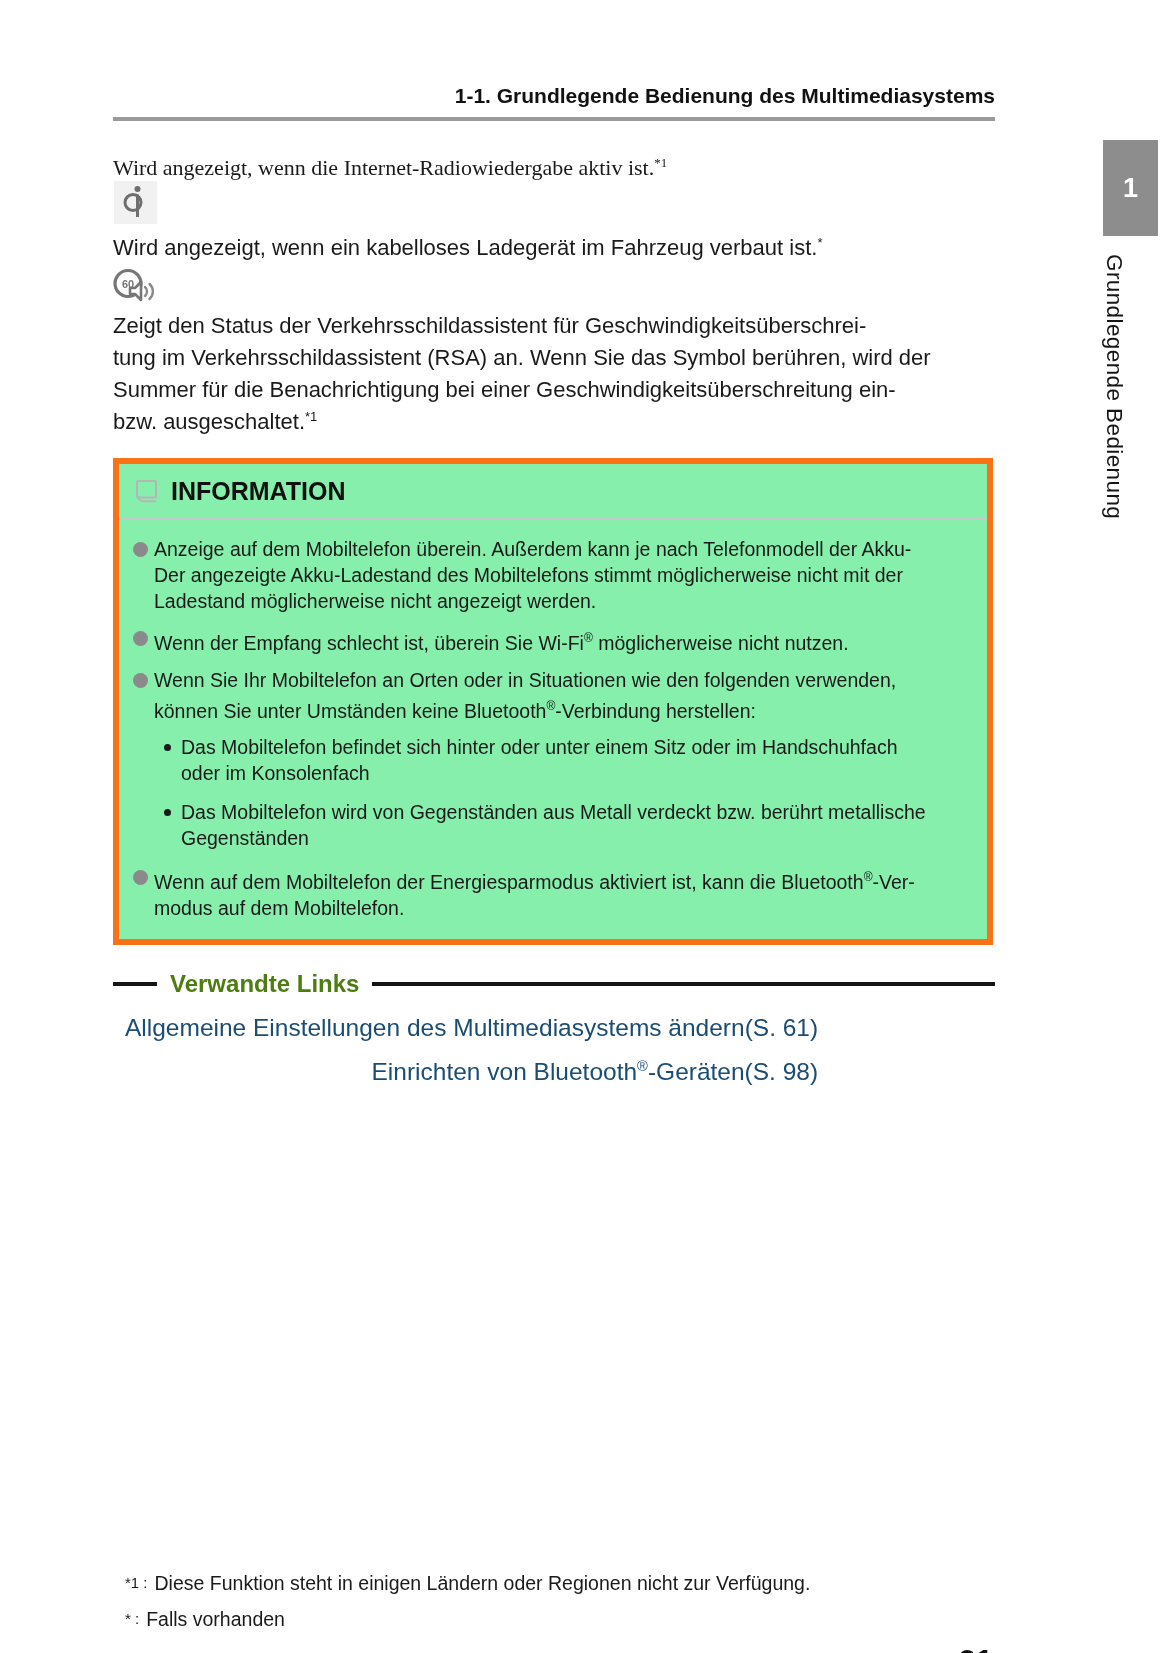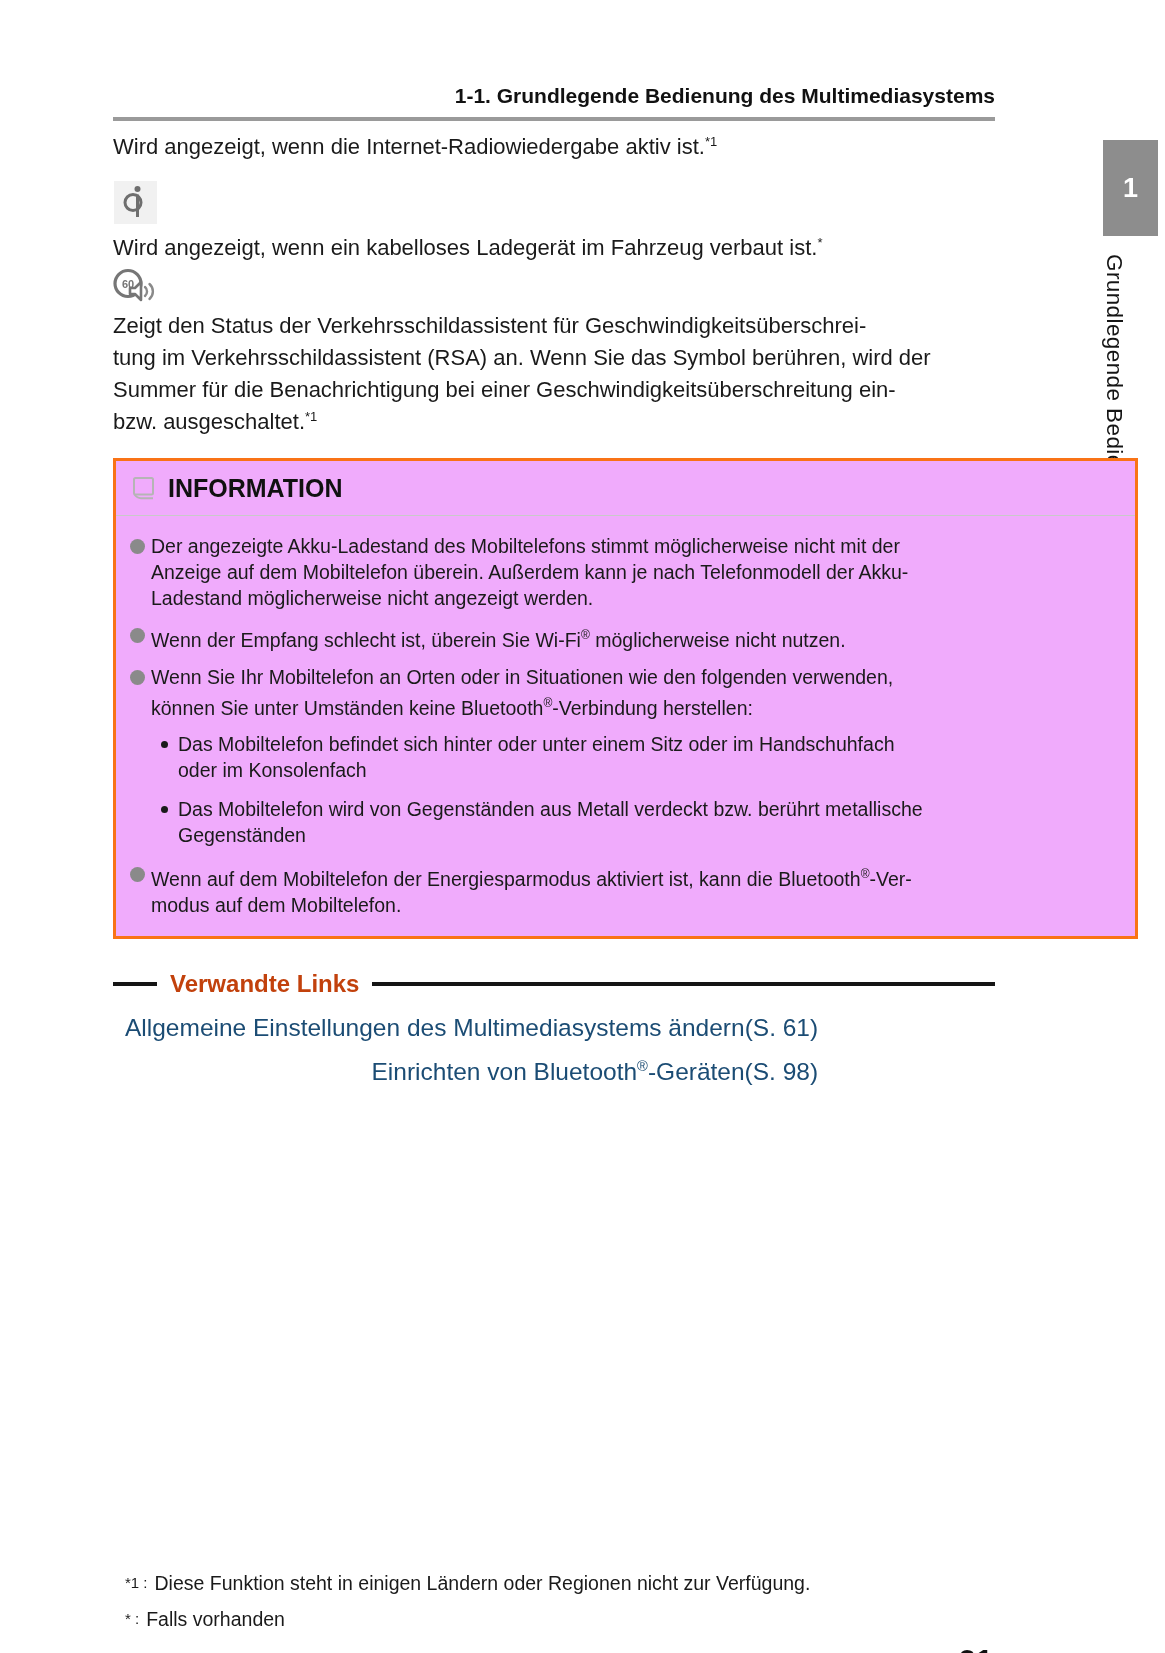--- a/index.html
+++ b/index.html
@@ -10,42 +10,42 @@
   .hdr-rule{position:absolute;left:113px;top:69px;width:882px;height:4px;background:#9a9a9a;}
   
   .tab{position:absolute;left:1103px;top:92px;width:55px;height:96px;background:#8d8d8d;color:#fff;
        display:flex;align-items:center;justify-content:center;font-size:27px;font-weight:bold;}
   .chapter-label{position:absolute;left:1101px;top:206px;writing-mode:vertical-rl;
        font-size:22.5px;color:#151515;letter-spacing:0.4px;}
   
   .col{position:absolute;left:113px;width:882px;}
   .body-text{font-size:22px;line-height:32px;}
   .line{white-space:nowrap;}
-  .p1{top:83px;}
+  .p1{top:104px;font-family:Liberation Serif, serif;}
   .p2{top:184px;}
   .p3{top:262px;}
   sup.fn{font-size:13px;line-height:0;}
   
   .qi-box{position:absolute;left:114px;top:133px;width:43px;height:43px;background:#f1f1f1;
        display:flex;align-items:center;justify-content:center;}
   .rsa-box{position:absolute;left:110px;top:218px;width:50px;height:44px;}
   
-  .ibox{position:absolute;left:113px;top:410px;width:1025px;border:3px solid #f97316;box-sizing:border-box;background:#f0abfc;}
+  .ibox{position:absolute;left:113px;top:410px;width:880px;border:6px solid #f97316;box-sizing:border-box;background:#86efac;}
   .ibox-h{display:flex;align-items:center;gap:12px;height:54px;padding-left:15px;border-bottom:1px solid #c9c9c9;}
   .ibox-title{font-size:25px;font-weight:bold;color:#111;}
   .ibox-b{padding:17px 10px 7px 14px;font-size:19.5px;line-height:26px;}
   .info-item{position:relative;padding-left:21px;margin-bottom:11px;}
   .info-item .marker{position:absolute;left:0;top:6px;width:15px;height:15px;border-radius:50%;background:#8a8a8a;}
   .info-item.lvl2{margin-left:21px;padding-left:27px;margin-bottom:13px;}
   .info-item.lvl2 .marker{left:10px;top:10px;width:7px;height:7px;background:#1a1a1a;}
   .info-item sup{font-size:62%;}
   
   .rl-head{position:absolute;left:113px;top:922px;width:882px;display:flex;align-items:center;}
   .rl-line-s{width:44px;height:4px;background:#151515;margin-right:13px;}
-  .rl-title{font-size:24px;font-weight:bold;white-space:nowrap;color:#c2410c;}
+  .rl-title{font-size:24px;font-weight:bold;white-space:nowrap;color:#4d7c0f;}
   .rl-line-l{flex:1;height:4px;background:#151515;margin-left:13px;}
   .rlinks{position:absolute;left:125px;top:966px;display:flex;flex-direction:column;gap:16px;text-align:right;}
   .rel-link{color:#1b4c74;font-size:24.5px;text-decoration:none;white-space:nowrap;}
   .rel-link sup{font-size:60%;}
   
   .fns{position:absolute;left:125px;top:1522px;font-size:19.5px;line-height:26px;color:#1a1a1a;}
   .fn-row{margin-bottom:8px;}
   .fn-marker{font-size:15px;position:relative;top:-2px;margin-right:7px;}
   
   .pnum{position:absolute;right:172px;top:1596px;font-size:31px;font-weight:bold;color:#111;}
@@ -103,22 +103,22 @@
       <svg width="25" height="29" viewBox="0 0 25 29">
         <rect x="3" y="4" width="19" height="16.5" rx="1.5" fill="none" stroke="#b5b5b5" stroke-width="2"></rect>
         <path d="M3.5 20.5 c2.5 3.5 4.5 3.7 6.5 3.7 l12 0" fill="none" stroke="#b5b5b5" stroke-width="2"></path>
       </svg>
       <span class="ibox-title">INFORMATION</span>
     </div>
     <div class="ibox-b">
         <div class="info-item">
           <span class="marker"></span>
           <div>
+            <div class="line"><span>Anzeige auf dem Mobiltelefon überein. Außerdem kann je nach Telefonmodell der Akku-</span></div>
             <div class="line"><span>Der angezeigte Akku-Ladestand des Mobiltelefons stimmt möglicherweise nicht mit der</span></div>
-            <div class="line"><span>Anzeige auf dem Mobiltelefon überein. Außerdem kann je nach Telefonmodell der Akku-</span></div>
             <div class="line"><span>Ladestand möglicherweise nicht angezeigt werden.</span></div>
           </div>
         </div>
         <div class="info-item">
           <span class="marker"></span>
           <div>
             <div class="line"><span>Wenn der Empfang schlecht ist, überein Sie Wi-Fi</span><sup>®</sup><span> möglicherweise nicht nutzen.</span></div>
           </div>
         </div>
         <div class="info-item">

